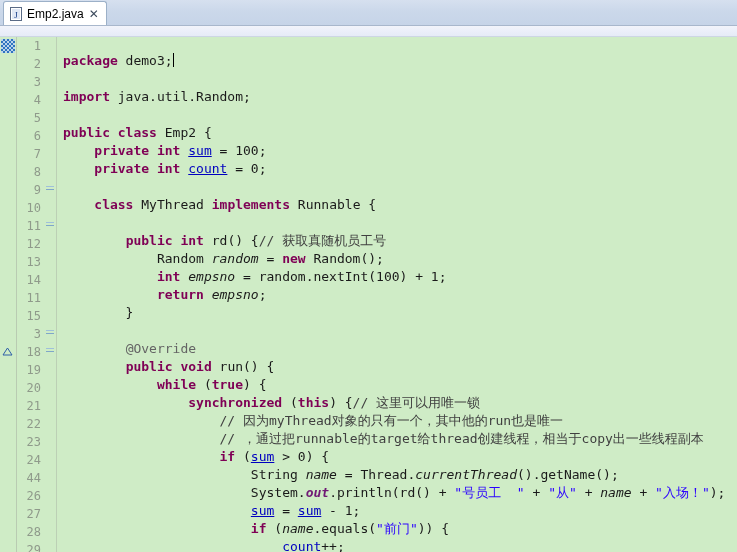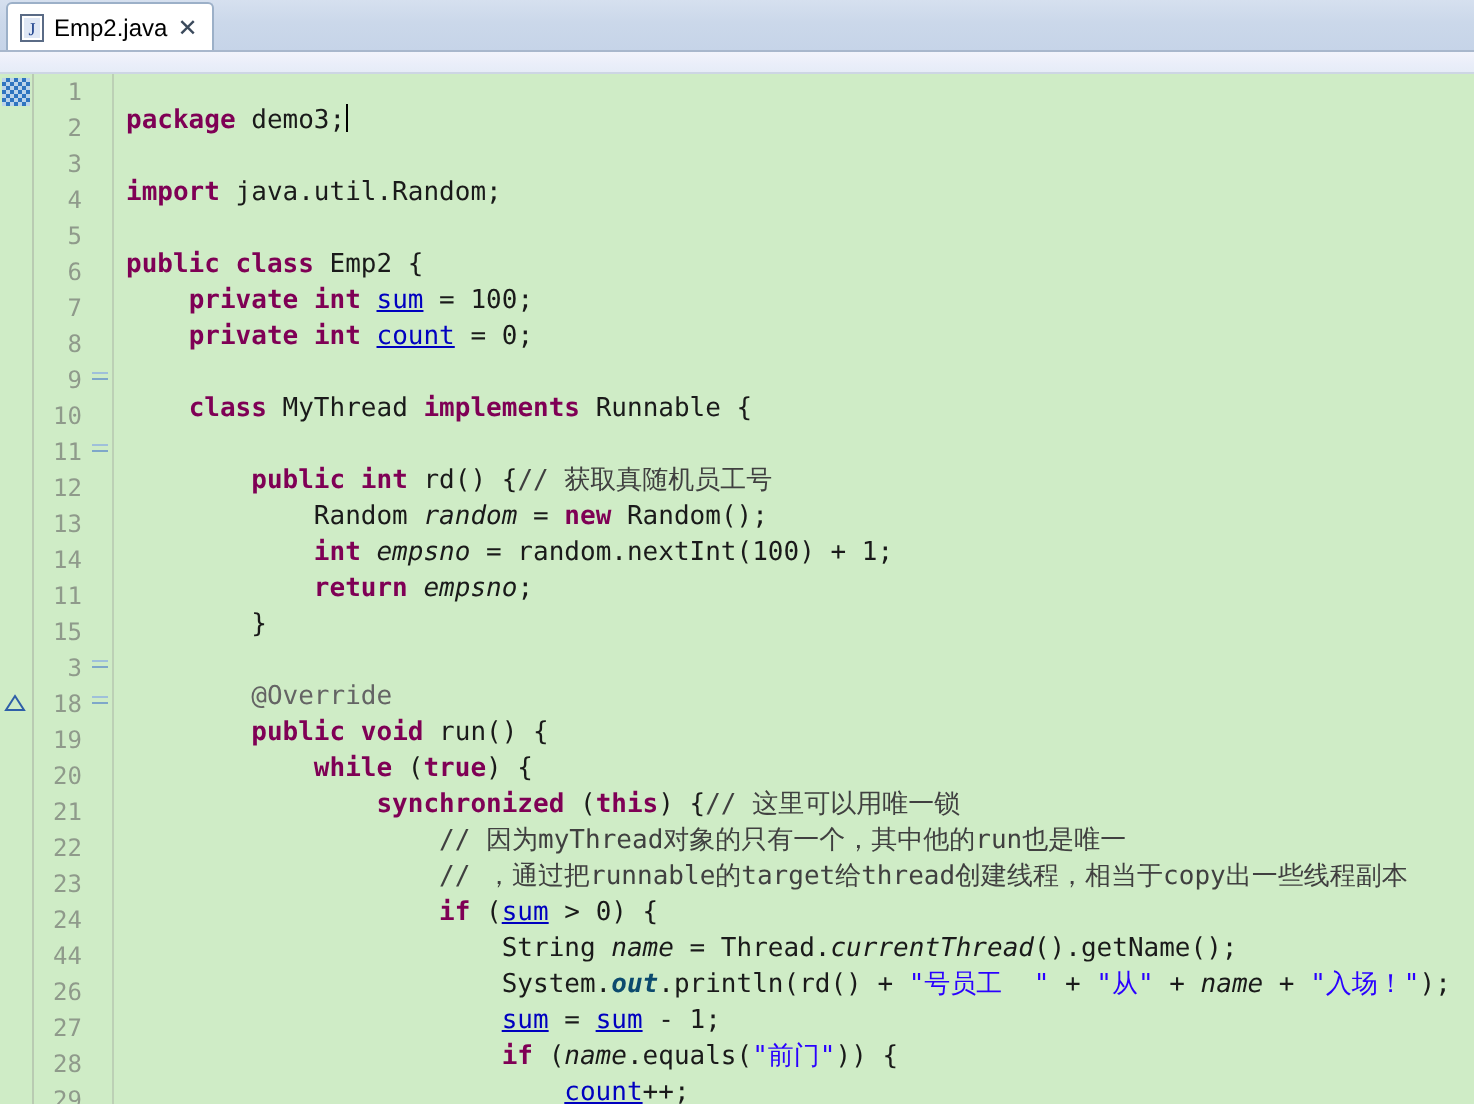--- a/index.html
+++ b/index.html
@@ -163,21 +163,21 @@
     font-family: "DejaVu Sans Mono", monospace;
     font-size: 13px;
     color: #1a1a1a;
     white-space: pre;
   }
   
   .kw   { color: #7f0055; font-weight: bold; }
   .fld  { color: #0000c0; text-decoration: underline; }
   .str  { color: #2a00ff; }
   .cmt  { color: #404040; }
-  .stat { color: #0c4a6e; font-style: italic; font-weight: bold; }
+  .stat { color: #701a75; font-style: italic; font-weight: bold; }
   .mstat{ color: #1a1a1a; font-style: italic; }
   .ann  { color: #646464; }
   .plain{ color: #1a1a1a; }
 
   .caret {
     display: inline-block;
     width: 1px;
     height: 14px;
     background: #000;
     vertical-align: -2px;

